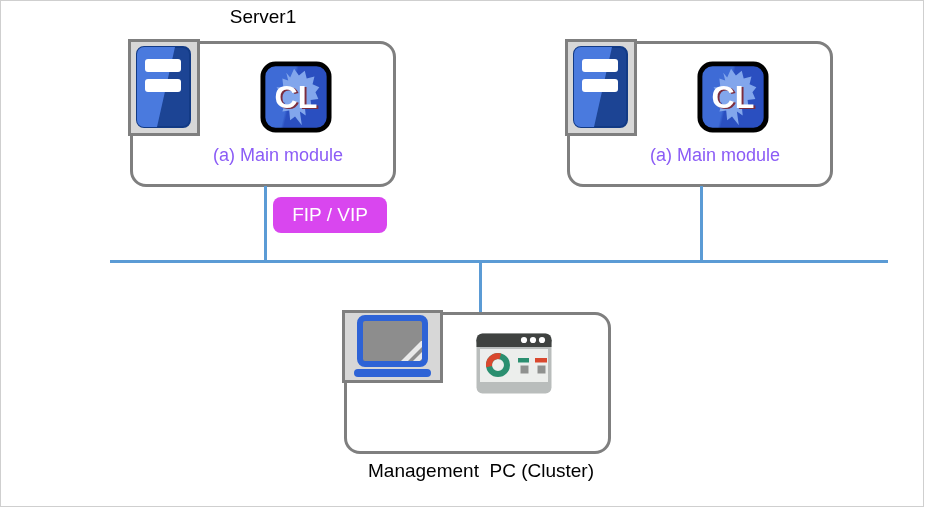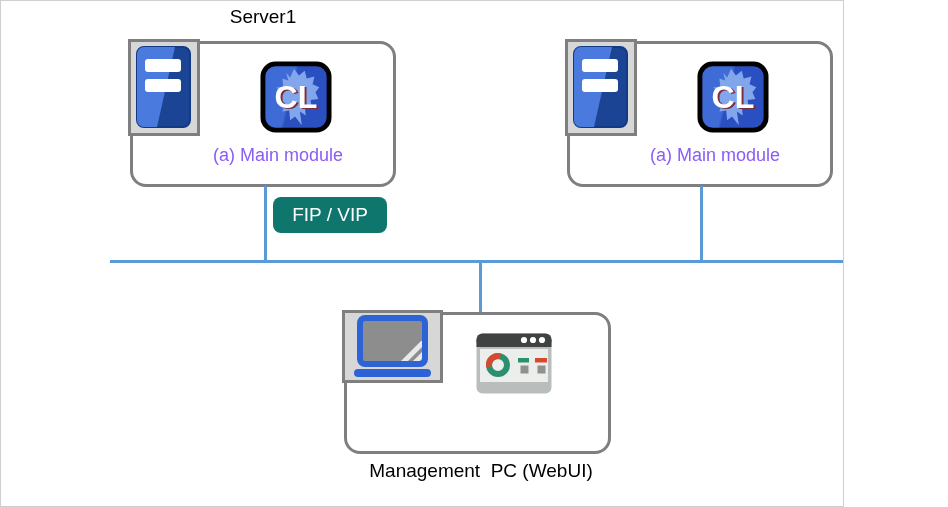--- a/index.html
+++ b/index.html
@@ -1,17 +1,17 @@
 <!DOCTYPE html>
 <html><head>
 <meta charset="utf-8">
 <style>
   html,body{margin:0;padding:0;background:#fff;}
   .canvas{
-    position:relative;width:844px;height:507px;background:#ffffff;
+    position:relative;width:924px;height:507px;background:#ffffff;
     border:1px solid #cfcfcf;box-sizing:border-box;overflow:hidden;
     font-family:"Liberation Sans","DejaVu Sans",sans-serif;color:#000;
   }
   .title{
     position:absolute;text-align:center;font-size:19px;line-height:24px;
     white-space:pre;color:#000;
   }
   .node-box{
     position:absolute;background:#fff;border:3px solid #7f7f7f;border-radius:16px;
     box-sizing:border-box;
@@ -21,21 +21,21 @@
     box-sizing:border-box;display:flex;align-items:center;justify-content:center;
   }
   .icon-frame svg{display:block;width:100%;height:100%;}
   .free-icon{position:absolute;}
   .free-icon svg{display:block;width:100%;height:100%;}
   .module-label{
     position:absolute;text-align:center;font-size:18px;line-height:24px;white-space:pre;color:#8b5cf6;
   }
   .badge{
     position:absolute;left:272px;top:196px;width:114px;height:36px;
-    background:#0f766e;border-radius:8px;color:#fff;font-size:19px;
+    background:#d946ef;border-radius:8px;color:#fff;font-size:19px;
     display:flex;align-items:center;justify-content:center;white-space:pre;
   }
   .net{position:absolute;background:#5b9bd5;}
   .caption{
     position:absolute;left:330px;top:458px;width:300px;text-align:center;
     font-size:19px;line-height:24px;white-space:pre;color:#000;
   }
   
   .s1-title{left:129px;top:4px;width:266px;}
   .s1-box{left:129px;top:40px;width:266px;height:146px;}
@@ -158,15 +158,15 @@
       <circle cx="66" cy="7" r="3.1" fill="#ffffff"></circle>
       <rect x="4" y="16" width="68" height="33" fill="#eceeec"></rect>
       <circle cx="22" cy="32" r="9" fill="none" stroke="#2b8f70" stroke-width="6"></circle>
       <path d="M 13.1 33.6 A 9 9 0 0 1 24.3 23.3" fill="none" stroke="#d9482e" stroke-width="6"></path>
       <rect x="42" y="25" width="11" height="4.5" fill="#2b8f70"></rect>
       <rect x="44.5" y="32.5" width="8" height="8" fill="#8f918f"></rect>
       <rect x="59" y="25" width="12" height="4.5" fill="#d9482e"></rect>
       <rect x="61.5" y="32.5" width="8" height="8" fill="#8f918f"></rect>
     </svg>
   </div>
-  <div class="caption">Management  PC (WebUI)</div>
+  <div class="caption">Management  PC (Cluster)</div>
 
 </div>
 
 </body></html>

